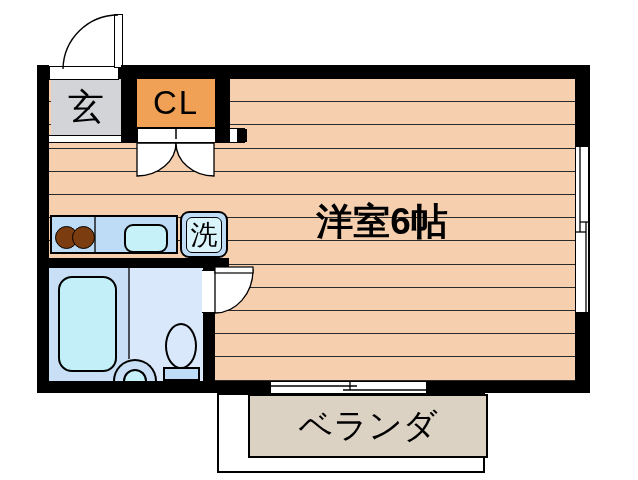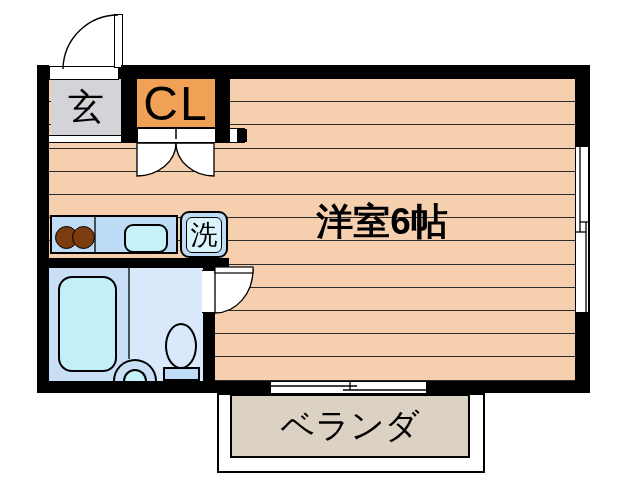--- a/index.html
+++ b/index.html
@@ -23,21 +23,21 @@
   .wall-bottom-right{left:427px;top:381px;width:163px;height:12px;}
 
   
   .entrance-area{left:51px;top:79px;width:70px;height:56px;background:#D2D4D7;font-size:36px;}
   .entrance-step{left:49px;top:135px;width:72px;height:8px;background:#ffffff;border-bottom:1px solid #000;border-top:1px solid #000;}
   .entrance-door-opening{left:49px;top:66px;width:70px;height:14px;background:#fff;border:1px solid #000;}
   .entrance-door-leaf{left:114px;top:14px;width:9px;height:54px;background:#fff;border:1px solid #000;}
 
   
   .closet-partition-left{left:121px;top:65px;width:16px;height:78px;}
-  .closet-box{left:137px;top:79px;width:78px;height:50px;background:#F0A156;border-bottom:2px solid #000;font-size:48px;letter-spacing:2px;}
+  .closet-box{left:137px;top:79px;width:78px;height:50px;background:#F0A156;border-bottom:2px solid #000;font-size:33px;letter-spacing:2px;}
   .closet-door-track{left:137px;top:128px;width:108px;height:15px;background:#fff;border:1px solid #000;}
   .closet-partition-right{left:215px;top:65px;width:15px;height:77px;}
   .closet-wall-stub{left:237px;top:129px;width:10px;height:13px;}
 
   
   .kitchen-counter{left:50px;top:215px;width:128px;height:39px;background:#BFDCF6;border:2px solid #000;}
   .burner{width:23px;height:23px;border-radius:50%;background:#7B3D0F;border:1px solid #000;}
   .burner-left{left:55px;top:226px;}
   .burner-right{left:72px;top:226px;}
   .kitchen-sink{left:124px;top:224px;width:44px;height:29px;background:#C6F1F9;border:2px solid #000;border-radius:9px;}
@@ -56,21 +56,21 @@
   .toilet-bowl{left:165px;top:323px;width:32px;height:46px;background:#D9E9FB;border:2px solid #000;border-radius:50%;}
   .toilet-tank{left:163px;top:367px;width:37px;height:14px;background:#BFDCF6;border:2px solid #000;}
 
   
   .window-right{left:575px;top:147px;width:15px;height:165px;background:#fff;border-left:1px solid #000;border-right:2px solid #000;}
   
   .sliding-door-bottom{left:270px;top:381px;width:157px;height:15px;background:#fff;border:1px solid #000;}
 
   
   .veranda-outer{left:217px;top:393px;width:268px;height:80px;background:#fff;border:2px solid #000;}
-  .veranda-inner{left:230px;top:394px;width:240px;height:64px;background:#DBD2C3;border:2px solid #000;font-size:34px;}
+  .veranda-inner{left:248px;top:394px;width:240px;height:64px;background:#DBD2C3;border:2px solid #000;font-size:34px;}
 
   
   .main-room-label{left:282px;top:198px;width:200px;height:48px;font-size:37px;font-weight:bold;}
 
   .symbols{left:0;top:0;width:638px;height:480px;pointer-events:none;}
 </style>
 </head>
 <body>
 
 <div id="plan">

